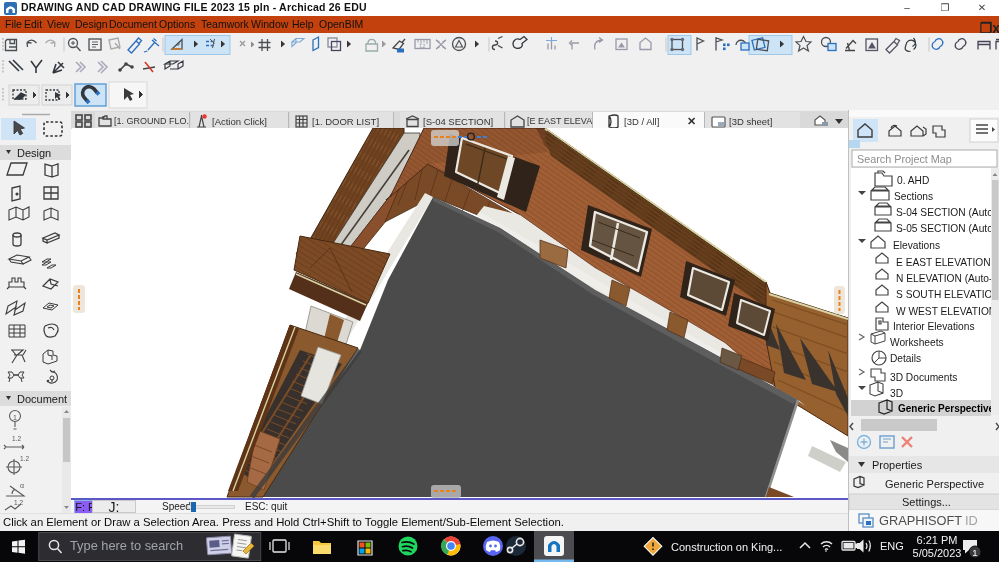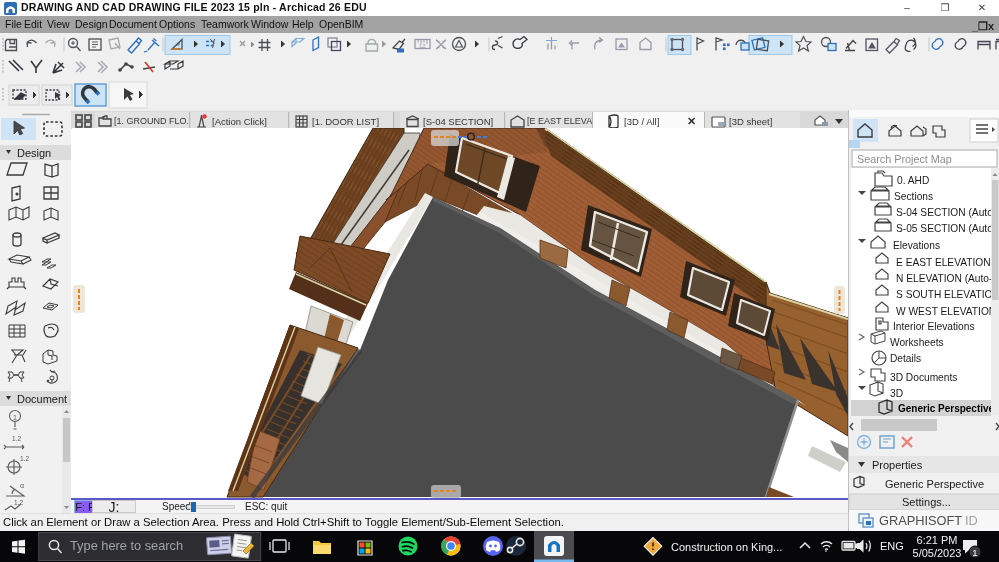--- a/index.html
+++ b/index.html
@@ -4,21 +4,21 @@
 <style>
 *{margin:0;padding:0;box-sizing:border-box;}
 html,body{width:999px;height:562px;overflow:hidden;background:#fff;font-family:"Liberation Sans",sans-serif;}
 #root{position:relative;width:999px;height:562px;}
 .abs{position:absolute;}
 
 #title{left:0;top:0;width:999px;height:16px;background:#fff;font-size:10.5px;color:#0f0f0f;}
 #title .txt{position:absolute;left:21px;top:1px;white-space:nowrap;letter-spacing:0.2px;font-weight:bold;}
 .winbtn{position:absolute;top:0;height:16px;width:30px;color:#444;font-size:10px;text-align:center;line-height:16px;}
 
-#menu{left:0;top:16px;width:999px;height:17px;background:#a3a3a3;font-size:10.5px;color:#111;}
+#menu{left:0;top:16px;width:999px;height:17px;background:#c2410c;font-size:10.5px;color:#111;}
 #menu span{position:absolute;top:2px;}
 
 #tb1{left:0;top:33px;width:999px;height:23px;background:#f0f0f0;}
 #tb2{left:0;top:56px;width:999px;height:22px;background:#f0f0f0;}
 #row3{left:0;top:78px;width:999px;height:33px;background:#f0f0f0;border-bottom:1px solid #d9d9d9;}
 
 #tabbar{left:71px;top:110px;width:777px;height:19px;background:#d9d9d9;border-top:1px solid #ececec;}
 .tab{position:absolute;top:1px;height:18px;background:#e2e2e2;border-right:1px solid #b7b7b7;font-size:9.5px;color:#333;white-space:nowrap;overflow:hidden;}
 .tab .lbl{position:absolute;top:4px;}
 .tab.active{background:#fafafa;}
@@ -53,21 +53,21 @@
     <span style="left:5px">File</span>
       <span style="left:24px">Edit</span>
       <span style="left:47px">View</span>
     <span style="left:75px">Design</span>
       <span style="left:109px">Document</span>
       <span style="left:159px">Options</span>
     <span style="left:201px">Teamwork</span>
       <span style="left:251px">Window</span>
       <span style="left:292px">Help</span>
     <span style="left:319px">OpenBIM</span>
-    <span style="left:972px;top:4px;font-size:11px;color:#222;font-weight:bold">_❐x</span>
+    <span style="left:972px;top:4px;font-size:14px;color:#222;font-weight:bold">_❐x</span>
   </div>
 
   <div id="tb1" class="abs"><svg width="999" height="23" id="tb1svg">
     <path d="M3 5 v13" stroke="#b8b8b8" stroke-width="1.4" stroke-dasharray="2 1.5" fill="none"></path>
     <rect x="165" y="2.5" width="65" height="19" fill="#cde3f6" stroke="#9ec7e8"></rect>
     <rect x="668" y="2.5" width="23" height="19" fill="#cde3f6" stroke="#9ec7e8"></rect>
     <rect x="749" y="2.5" width="43" height="19" fill="#cde3f6" stroke="#9ec7e8"></rect>
     <g fill="none" stroke="#4a4f54" stroke-width="1.3">
       <path d="M64 4.5 v14 M163 4.5 v14 M489 4.5 v14 M666 4.5 v14 M929 4.5 v14" stroke="#c6c6c6" stroke-width="1"></path>
       <path d="M7 6.5 h9.5 v11 h-11 v-9.5 z M10 6.5 v4 h4.5 v-4 M9 14 h7"></path>

